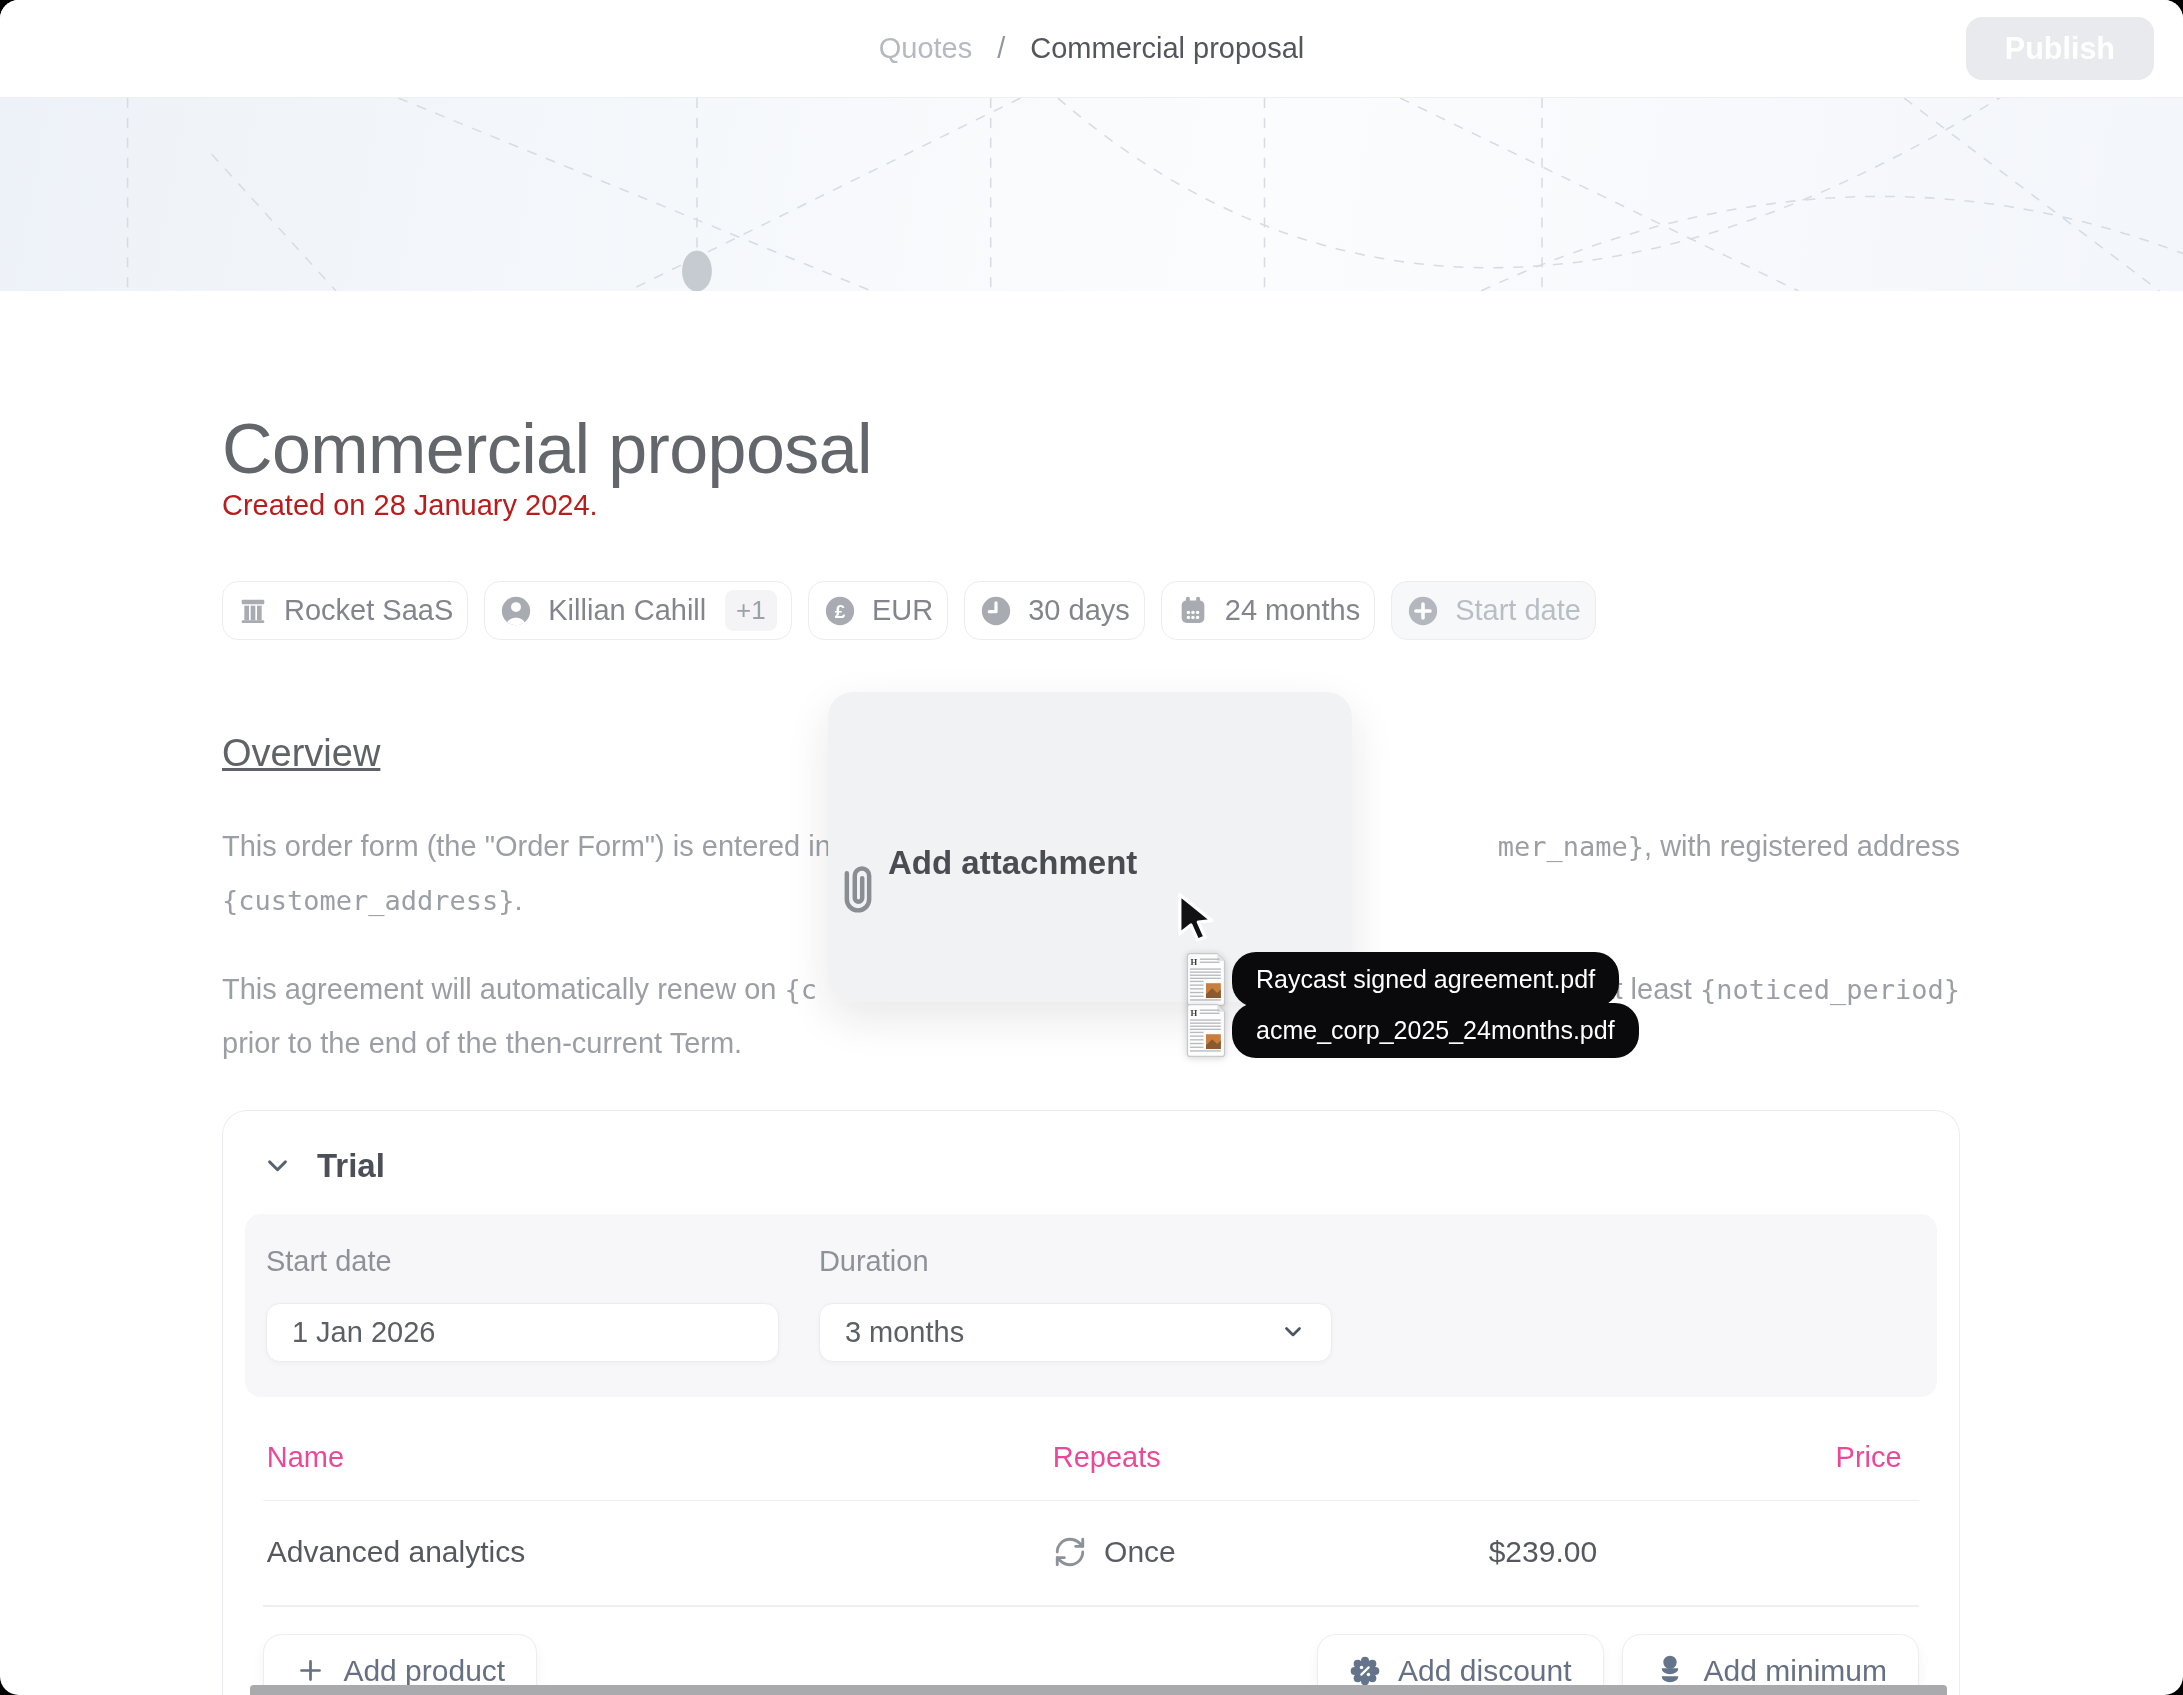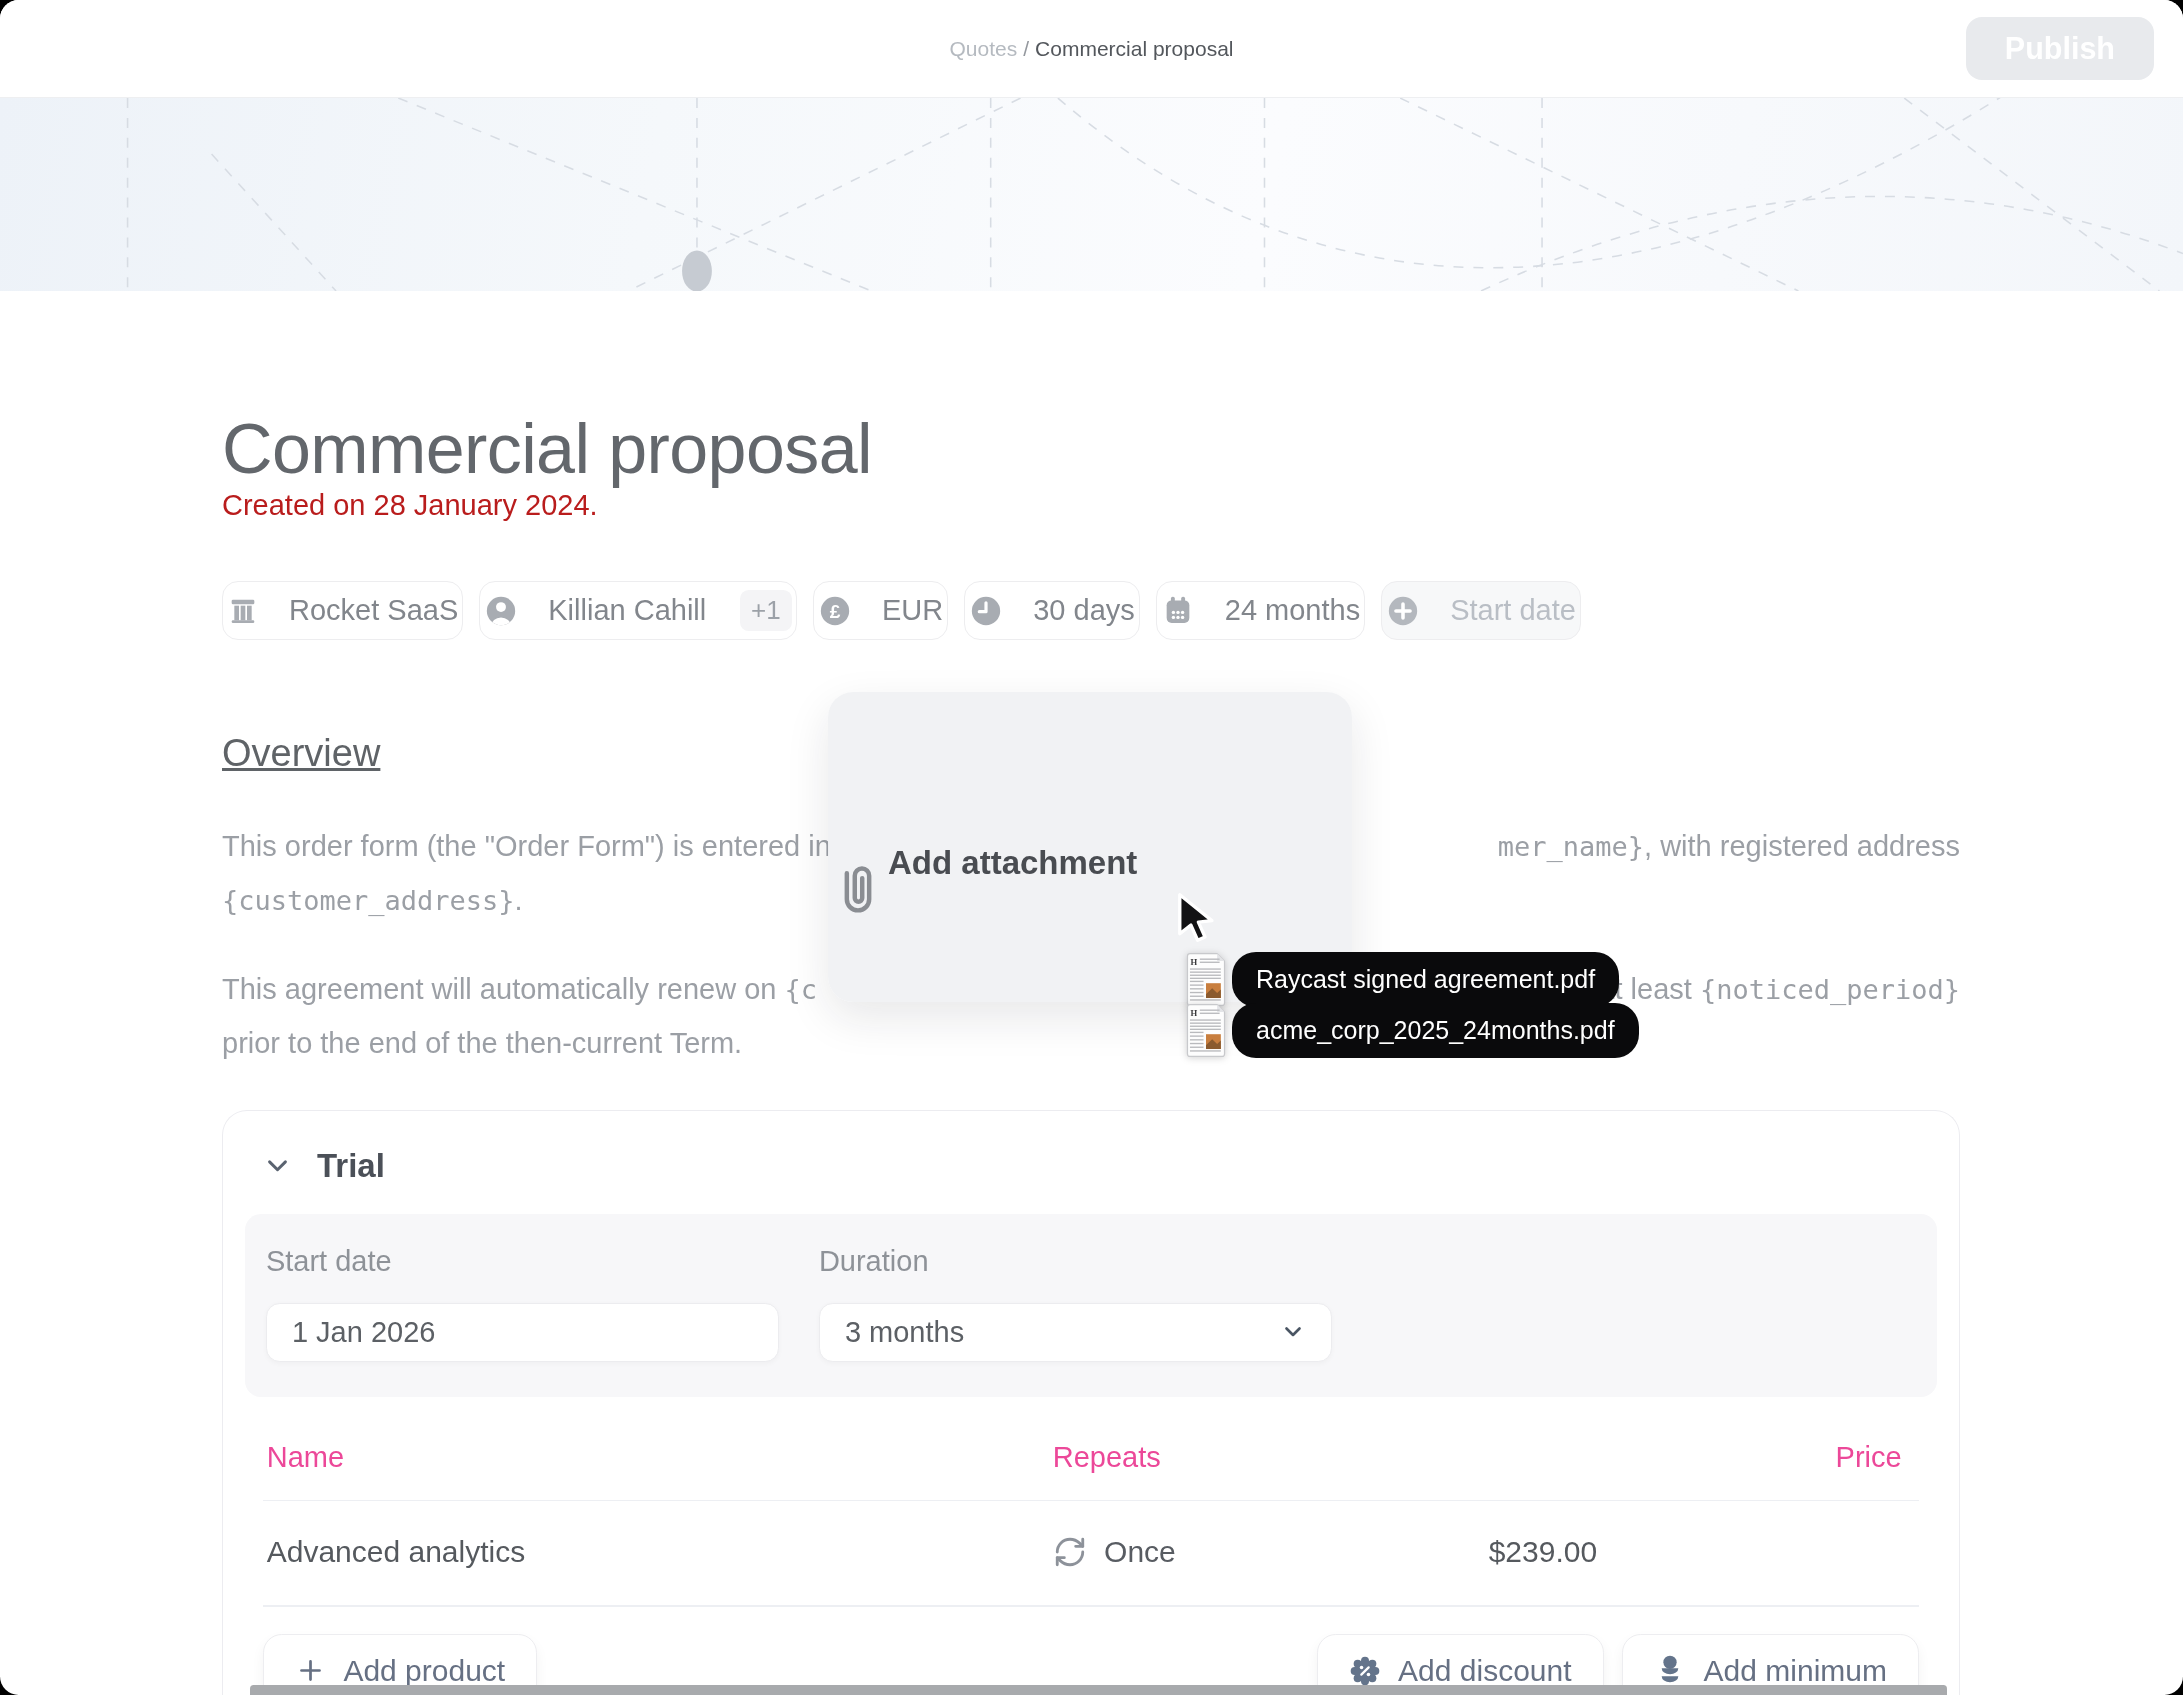--- a/index.html
+++ b/index.html
@@ -3,41 +3,41 @@
 <meta charset="utf-8">
 <style>
   html,body{margin:0;padding:0;background:#000;}
   body{width:2183px;height:1695px;position:relative;font-family:"Liberation Sans",sans-serif;
        -webkit-font-smoothing:antialiased;}
   .window{position:absolute;inset:0;background:#fff;border-radius:18.7px;overflow:hidden;}
 
   
   .topbar{height:97px;background:#fff;border-bottom:1.2px solid #eeeff1;display:flex;
           align-items:center;justify-content:center;position:relative;}
-  .breadcrumb{font-size:21px;display:flex;gap:6px;align-items:baseline;}
+  .breadcrumb{font-size:29px;display:flex;gap:25px;align-items:baseline;}
   .bc-section{color:#b5bac0;}
   .bc-sep{color:#94989e;}
   .bc-current{color:#53575c;font-weight:500;}
   .publish-btn{position:absolute;right:29px;top:17.4px;height:63px;padding:0 39px;
           background:#e8eaed;border:none;border-radius:16px;color:#ffffff;font-size:30.5px;
           font-weight:600;font-family:inherit;}
 
   
   .band{height:193px;position:relative;overflow:hidden;
         background:linear-gradient(100deg,#edf2f8 0%,#f5f8fb 30%,#fbfcfe 58%,#f3f6fa 100%);}
   .band svg{position:absolute;left:0;top:0;}
 
   
   .content{position:relative;padding:0 223px 0 222px;}
   .page-title{margin:118px 0 0;font-size:70px;font-weight:500;color:#63676c;letter-spacing:-0.6px;}
   .created{font-size:29px;color:#b91c1c;}
 
   .pills{margin-top:59px;display:flex;gap:16px;}
   .pill{height:57px;border:1.2px solid #ededef;border-radius:16px;background:#fff;
-        display:inline-flex;align-items:center;gap:30px;padding:0 4px;font-size:29px;color:#82868c;}
+        display:inline-flex;align-items:center;gap:15px;padding:0 14px;font-size:29px;color:#82868c;}
   .pill svg{flex:none;}
   .pill.placeholder{background:#f7f8f9;color:#b9bec5;}
   .plus1{background:#f4f4f6;color:#9ca1a8;border-radius:8.7px;padding:5px 11.2px;font-size:26px;margin-left:3.7px;}
 
   .ov-heading{margin-top:92px;font-size:38px;font-weight:500;color:#5f6367;text-decoration:underline;}
   .para{font-size:29px;color:#9b9fa5;line-height:54px;}
   .para .code{font-family:"DejaVu Sans Mono",monospace;font-size:27px;}
   .p1{margin-top:44px;}
   .p2{margin-top:34px;}
   .split-line{position:relative;white-space:nowrap;overflow:hidden;height:54px;}

